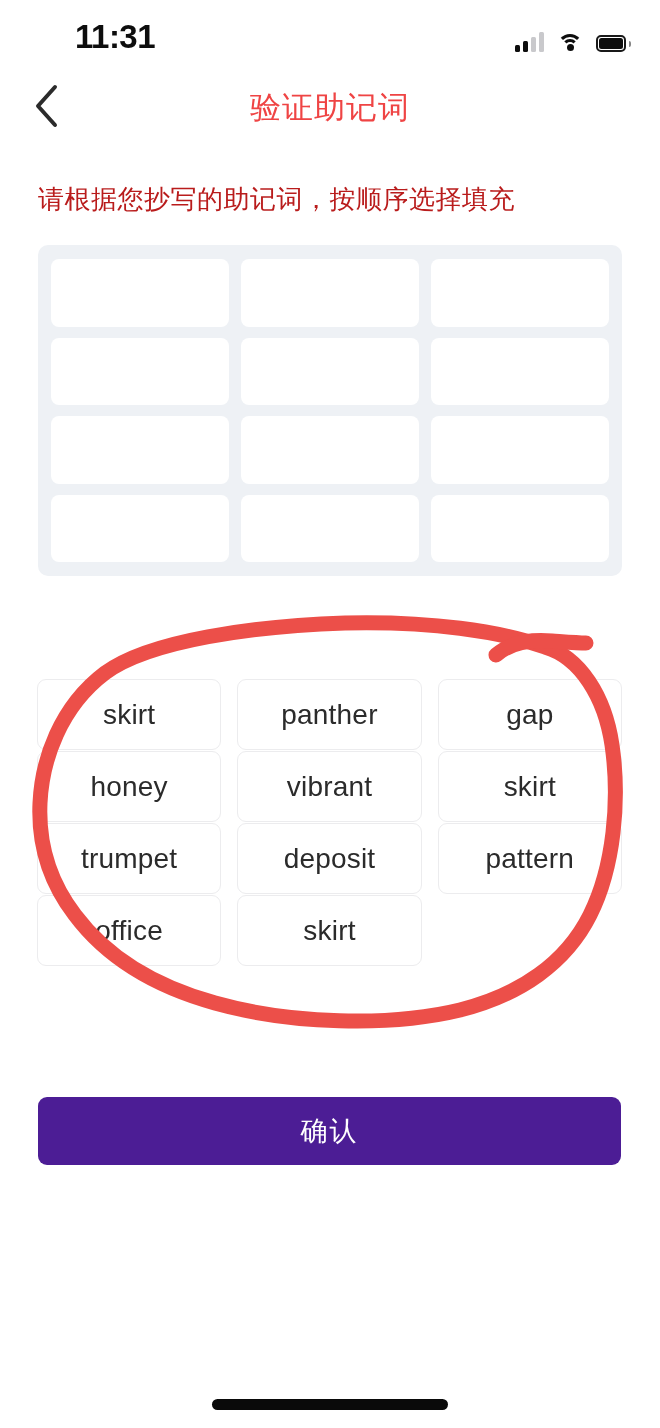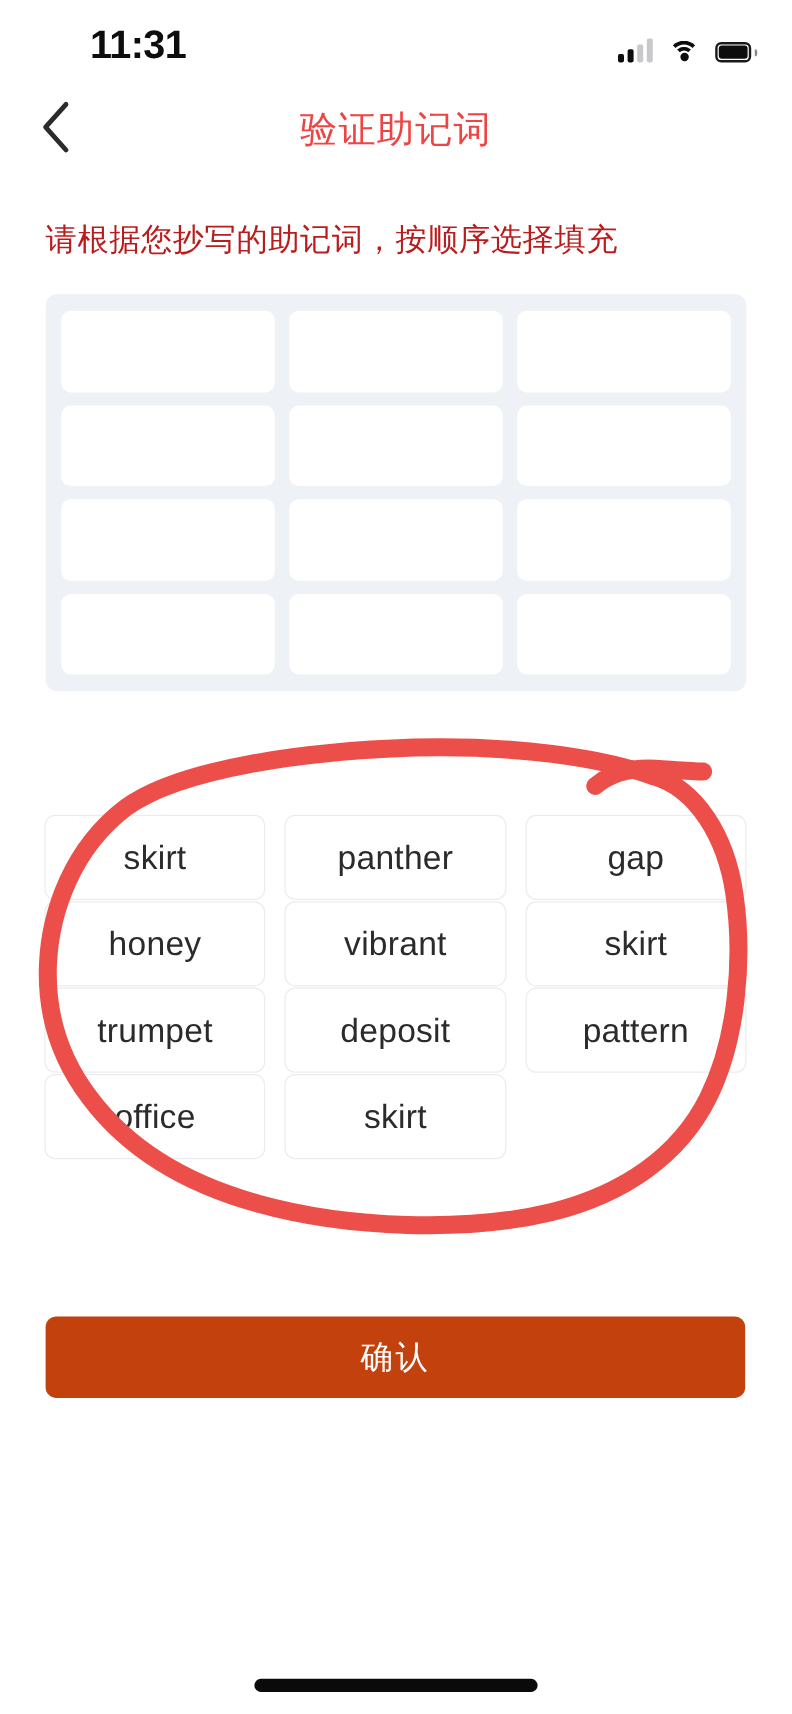--- a/index.html
+++ b/index.html
@@ -84,21 +84,21 @@
   }
   .chip {
     background:#ffffff; border:1px solid #ececee; border-radius:9px;
     display:flex; align-items:center; justify-content:center;
     font-size:28px; color:#2b2b2b; cursor:pointer; letter-spacing:.2px;
   }
 
   
   #confirm-btn {
     position:absolute; left:38px; top:1097px; width:583px; height:68px;
-    background:#c2410c; border:none; border-radius:9px;
+    background:#4c1d95; border:none; border-radius:9px;
     color:#ffffff; font-size:27px; letter-spacing:2px;
     font-family:"Liberation Sans", sans-serif;
     display:flex; align-items:center; justify-content:center; cursor:pointer;
   }
 
   
   #annotation {
     position:absolute; left:0; top:585px; width:660px; height:460px;
     pointer-events:none;
   }

